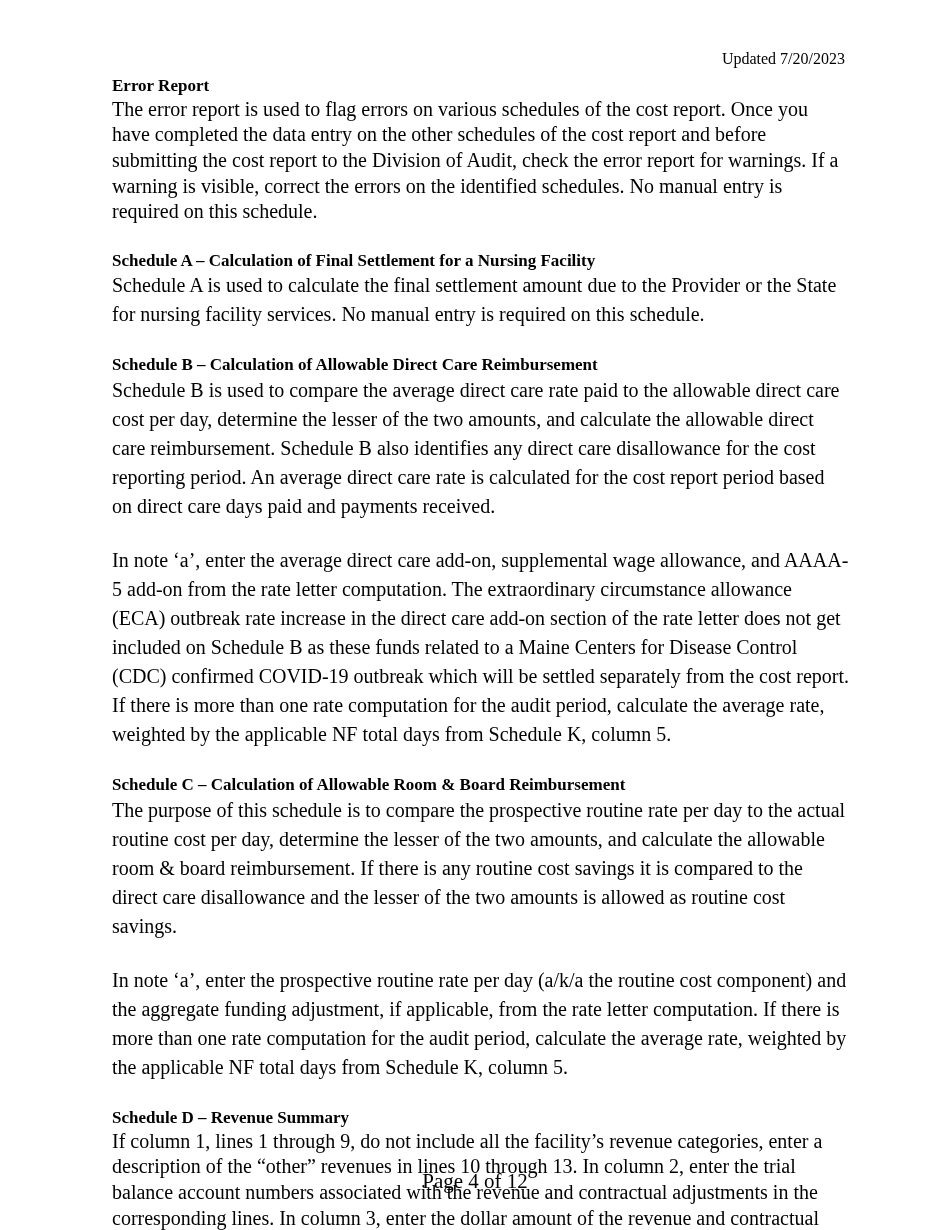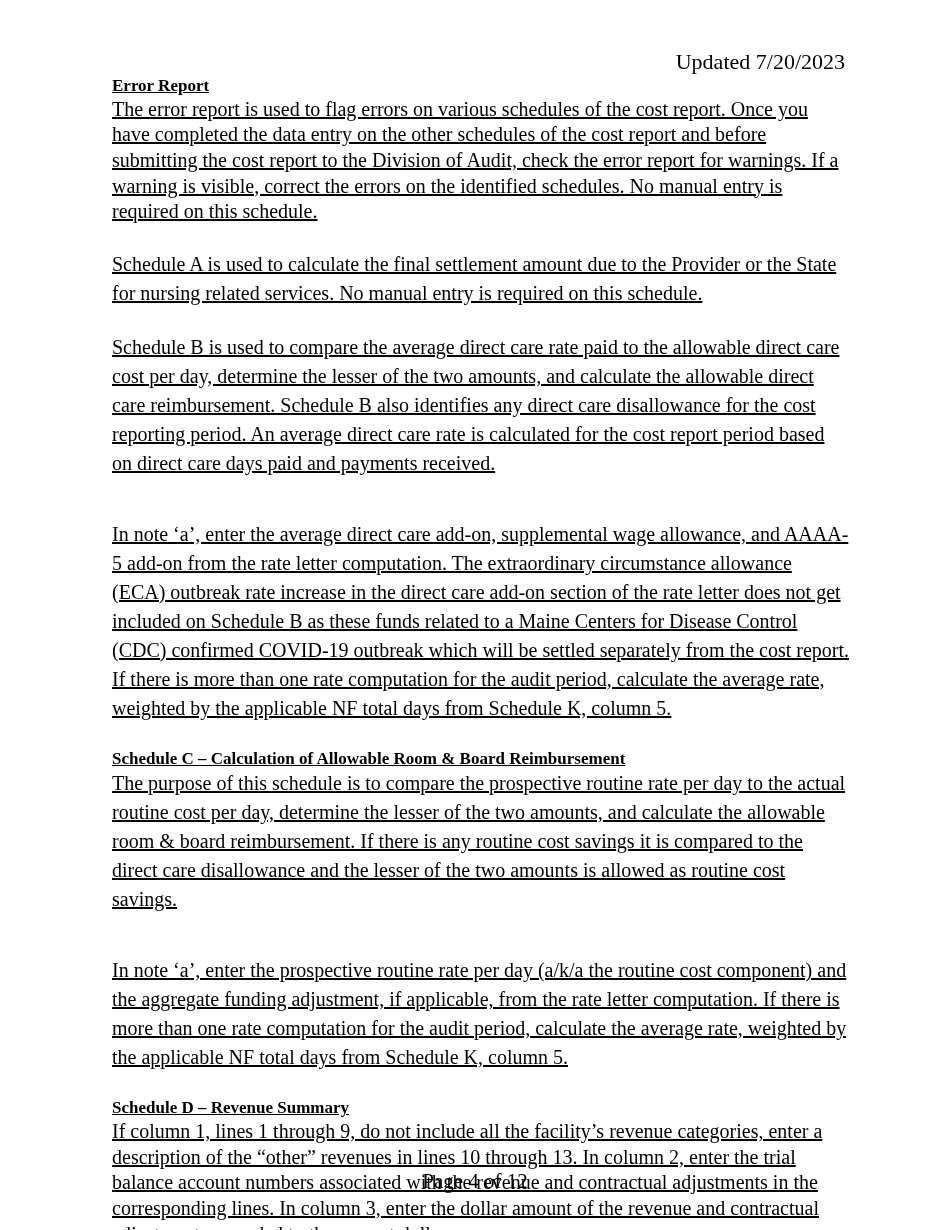--- a/index.html
+++ b/index.html
@@ -17,33 +17,32 @@
     position: relative;
     width: 950px;
     height: 1230px;
     background: #ffffff;
     overflow: hidden;
   }
   .updated {
     position: absolute;
     top: 49px;
     right: 105px;
-    font-size: 22px;
+    font-size: 16px;
     line-height: 1.2;
     white-space: nowrap;
   }
   .content {
     position: absolute;
     top: 75px;
     left: 112px;
     width: 737px;
   }
   .section {
     margin-top: 25px;
-    text-decoration: underline;
   }
   .section:first-child {
     margin-top: 0;
   }
   .heading {
     font-size: 17px;
     font-weight: bold;
     margin: 0;
     line-height: 1.28;
   }
@@ -51,21 +50,21 @@
     font-size: 20px;
     margin: 0;
   }
   .para.tight {
     line-height: 1.28;
   }
   .para.loose {
     line-height: 1.45;
   }
   .para + .para {
-    margin-top: 42px;
+    margin-top: 25px;
   }
   .footer {
     position: absolute;
     left: 0;
     bottom: 36px;
     width: 100%;
     text-align: center;
     font-size: 21px;
   }
 </style>
@@ -74,23 +73,25 @@
 
 <div class="page">
   <div class="updated">Updated 7/20/2023</div>
 
   <div class="content">
       <section class="section">
         <h2 class="heading">Error Report</h2>
         <p class="para tight">The error report is used to flag errors on various schedules of the cost report.  Once you have completed the data entry on the other schedules of the cost report and before submitting the cost report to the Division of Audit, check the error report for warnings.  If a warning is visible, correct the errors on the identified schedules.  No manual entry is required on this schedule.</p>
       </section>
       <section class="section">
-        <p class="para loose">Schedule A is used to calculate the final settlement amount due to the Provider or the State for nursing related services.  No manual entry is required on this schedule.</p>
+        <h2 class="heading">Schedule A – Calculation of Final Settlement for a Nursing Facility</h2>
+        <p class="para loose">Schedule A is used to calculate the final settlement amount due to the Provider or the State for nursing facility services.  No manual entry is required on this schedule.</p>
       </section>
       <section class="section">
+        <h2 class="heading">Schedule B – Calculation of Allowable Direct Care Reimbursement</h2>
         <p class="para loose">Schedule B is used to compare the average direct care rate paid to the allowable direct care cost per day, determine the lesser of the two amounts, and calculate the allowable direct care reimbursement. Schedule B also identifies any direct care disallowance for the cost reporting period. An average direct care rate is calculated for the cost report period based on direct care days paid and payments received.</p>
         <p class="para loose">In note ‘a’, enter the average direct care add-on, supplemental wage allowance, and AAAA-5 add-on from the rate letter computation. The extraordinary circumstance allowance (ECA) outbreak rate increase in the direct care add-on section of the rate letter does not get included on Schedule B as these funds related to a Maine Centers for Disease Control (CDC) confirmed COVID-19 outbreak which will be settled separately from the cost report. If there is more than one rate computation for the audit period, calculate the average rate, weighted by the applicable NF total days from Schedule K, column 5.</p>
       </section>
       <section class="section">
         <h2 class="heading">Schedule C – Calculation of Allowable Room &amp; Board Reimbursement</h2>
         <p class="para loose">The purpose of this schedule is to compare the prospective routine rate per day to the actual routine cost per day, determine the lesser of the two amounts, and calculate the allowable room &amp; board reimbursement. If there is any routine cost savings it is compared to the direct care disallowance and the lesser of the two amounts is allowed as routine cost savings.</p>
         <p class="para loose">In note ‘a’, enter the prospective routine rate per day (a/k/a the routine cost component) and the aggregate funding adjustment, if applicable, from the rate letter computation. If there is more than one rate computation for the audit period, calculate the average rate, weighted by the applicable NF total days from Schedule K, column 5.</p>
       </section>
       <section class="section">
         <h2 class="heading">Schedule D – Revenue Summary</h2>

